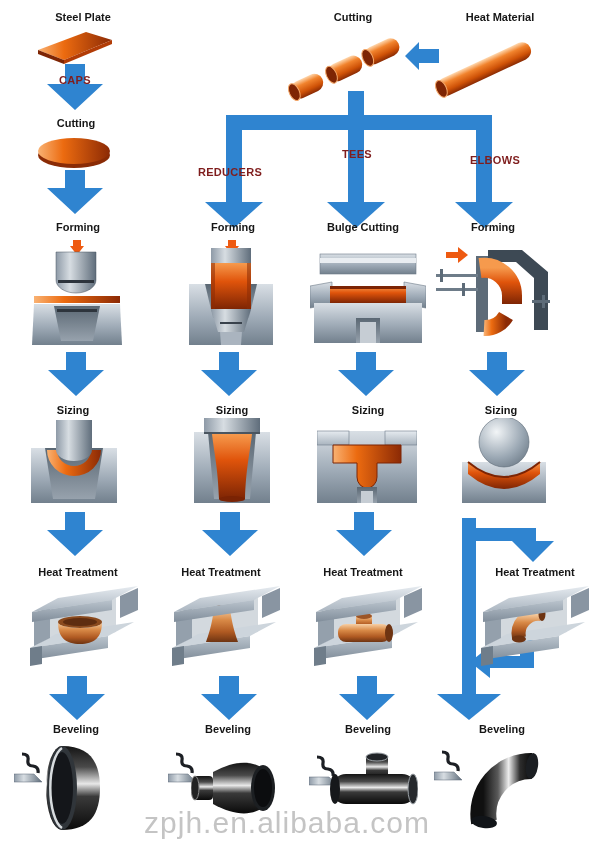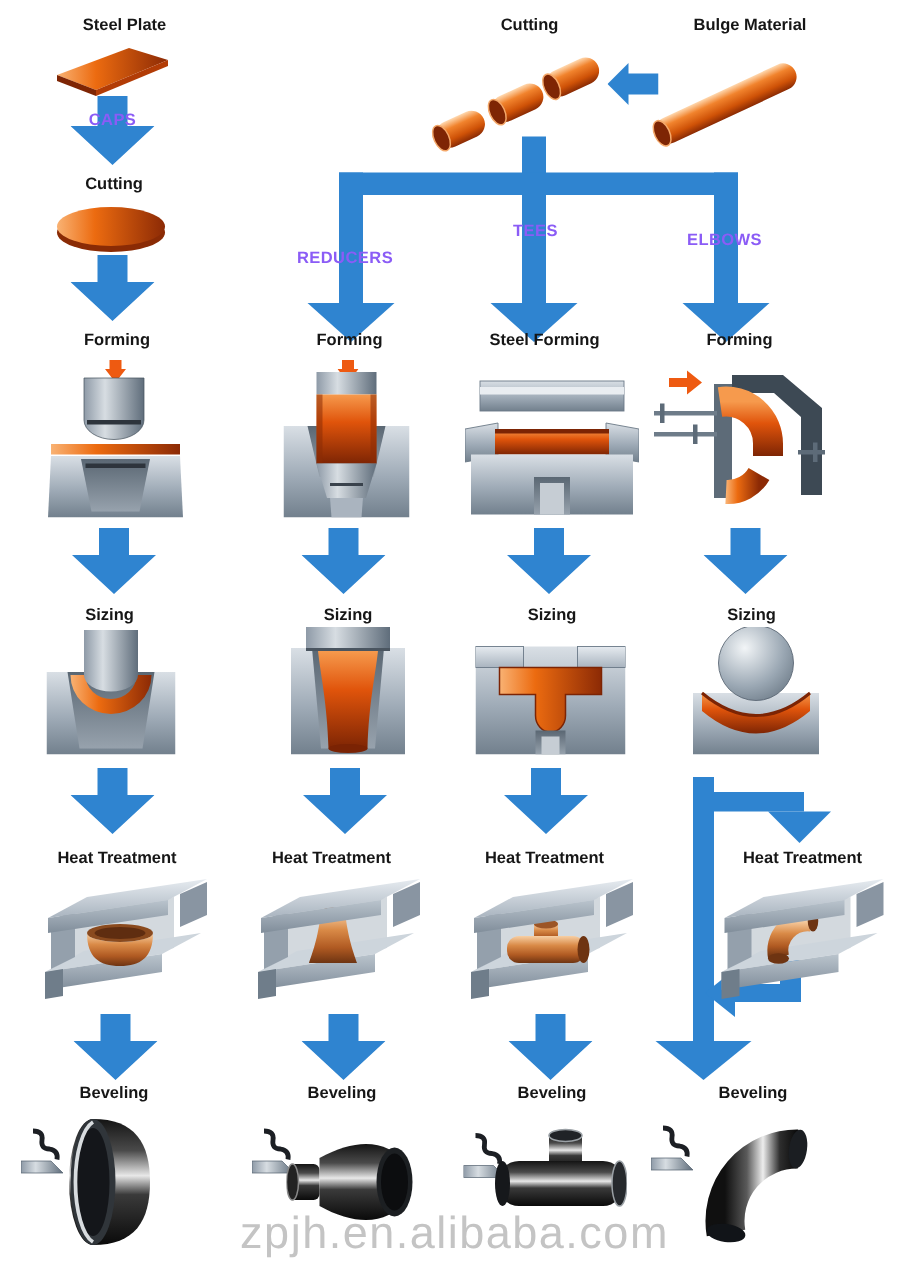--- a/index.html
+++ b/index.html
@@ -1,22 +1,22 @@
 <!DOCTYPE html>
 <html><head>
 <meta charset="utf-8">
 <style>
   html,body{margin:0;padding:0;background:#fff;}
   .canvas{position:relative;width:600px;height:846px;background:#ffffff;overflow:hidden;
           font-family:"Liberation Sans","DejaVu Sans",sans-serif;}
   .g{position:absolute;}
   .lbl{position:absolute;transform:translateX(-50%);font-weight:bold;font-size:11px;
        color:#161616;white-space:nowrap;line-height:1.1;}
-  .navy{color:#8b5cf6;letter-spacing:.3px;}
-  .wm{position:absolute;left:303px;top:806px;transform:translateX(-50%);
+  .navy{color:#7f1d1d;letter-spacing:.3px;}
+  .wm{position:absolute;left:287px;top:806px;transform:translateX(-50%);
       font-size:30px;font-weight:normal;color:#c4c4c4;letter-spacing:1px;white-space:nowrap;
       text-shadow:0 1px 0 #ffffff;}
 </style>
 </head>
 <body>
 
 <div class="canvas">
 
   <svg width="0" height="0" style="position:absolute" aria-hidden="true">
     <defs>
@@ -81,21 +81,21 @@
       <radialGradient id="gBall" cx=".35" cy=".3" r=".95">
         <stop offset="0" stop-color="#f2f5f7"></stop>
           <stop offset=".55" stop-color="#9aa7b3"></stop>
           <stop offset="1" stop-color="#5a6875"></stop>
       </radialGradient>
     </defs>
   </svg>
 
   <div class="lbl" style="left:83px;top:11px">Steel Plate</div>
   <div class="lbl" style="left:353px;top:11px">Cutting</div>
-  <div class="lbl" style="left:500px;top:11px">Bulge Material</div>
+  <div class="lbl" style="left:500px;top:11px">Heat Material</div>
 
   <svg class="g" style="left:34px;top:30px" width="80" height="36" viewBox="0 0 80 36">
     <polygon points="4,20 52,2 78,10 30,30" fill="url(#gOrangeH)"></polygon>
     <polygon points="4,20 30,30 30,34 4,24" fill="#7e2504"></polygon>
     <polygon points="30,30 78,10 78,14 30,34" fill="#b23c06"></polygon>
   </svg>
 
   <svg class="g" style="left:47px;top:64px" width="56" height="46" viewBox="0 0 56 46">
     <polygon points="18,0 38,0 38,20 56,20 28,46 0,20 18,20" fill="#2f84d0"></polygon>
   </svg>
@@ -137,25 +137,25 @@
     <rect x="26" y="27" width="266" height="15" fill="#2f84d0"></rect>
     <rect x="26" y="27" width="16" height="87" fill="#2f84d0"></rect>
     <rect x="148" y="27" width="16" height="87" fill="#2f84d0"></rect>
     <rect x="276" y="27" width="16" height="87" fill="#2f84d0"></rect>
     <polygon points="5,114 63,114 34,140" fill="#2f84d0"></polygon>
     <polygon points="127,114 185,114 156,140" fill="#2f84d0"></polygon>
     <polygon points="255,114 313,114 284,140" fill="#2f84d0"></polygon>
   </svg>
   <div class="lbl navy" style="left:230px;top:166px">REDUCERS</div>
   <div class="lbl navy" style="left:357px;top:148px">TEES</div>
-  <div class="lbl navy" style="left:483px;top:154px">ELBOWS</div>
+  <div class="lbl navy" style="left:495px;top:154px">ELBOWS</div>
 
   <div class="lbl" style="left:78px;top:221px">Forming</div>
   <div class="lbl" style="left:233px;top:221px">Forming</div>
-  <div class="lbl" style="left:363px;top:221px">Steel Forming</div>
+  <div class="lbl" style="left:363px;top:221px">Bulge Cutting</div>
   <div class="lbl" style="left:493px;top:221px">Forming</div>
 
   <svg class="g" style="left:70px;top:240px" width="14" height="15" viewBox="0 0 14 15">
     <polygon points="3,0 11,0 11,6 14,6 7,15 0,6 3,6" fill="#ee5a11"></polygon>
   </svg>
   <svg class="g" style="left:225px;top:240px" width="14" height="15" viewBox="0 0 14 15">
     <polygon points="3,0 11,0 11,6 14,6 7,15 0,6 3,6" fill="#ee5a11"></polygon>
   </svg>
 
   <svg class="g" style="left:32px;top:250px" width="90" height="95" viewBox="0 0 90 95">

